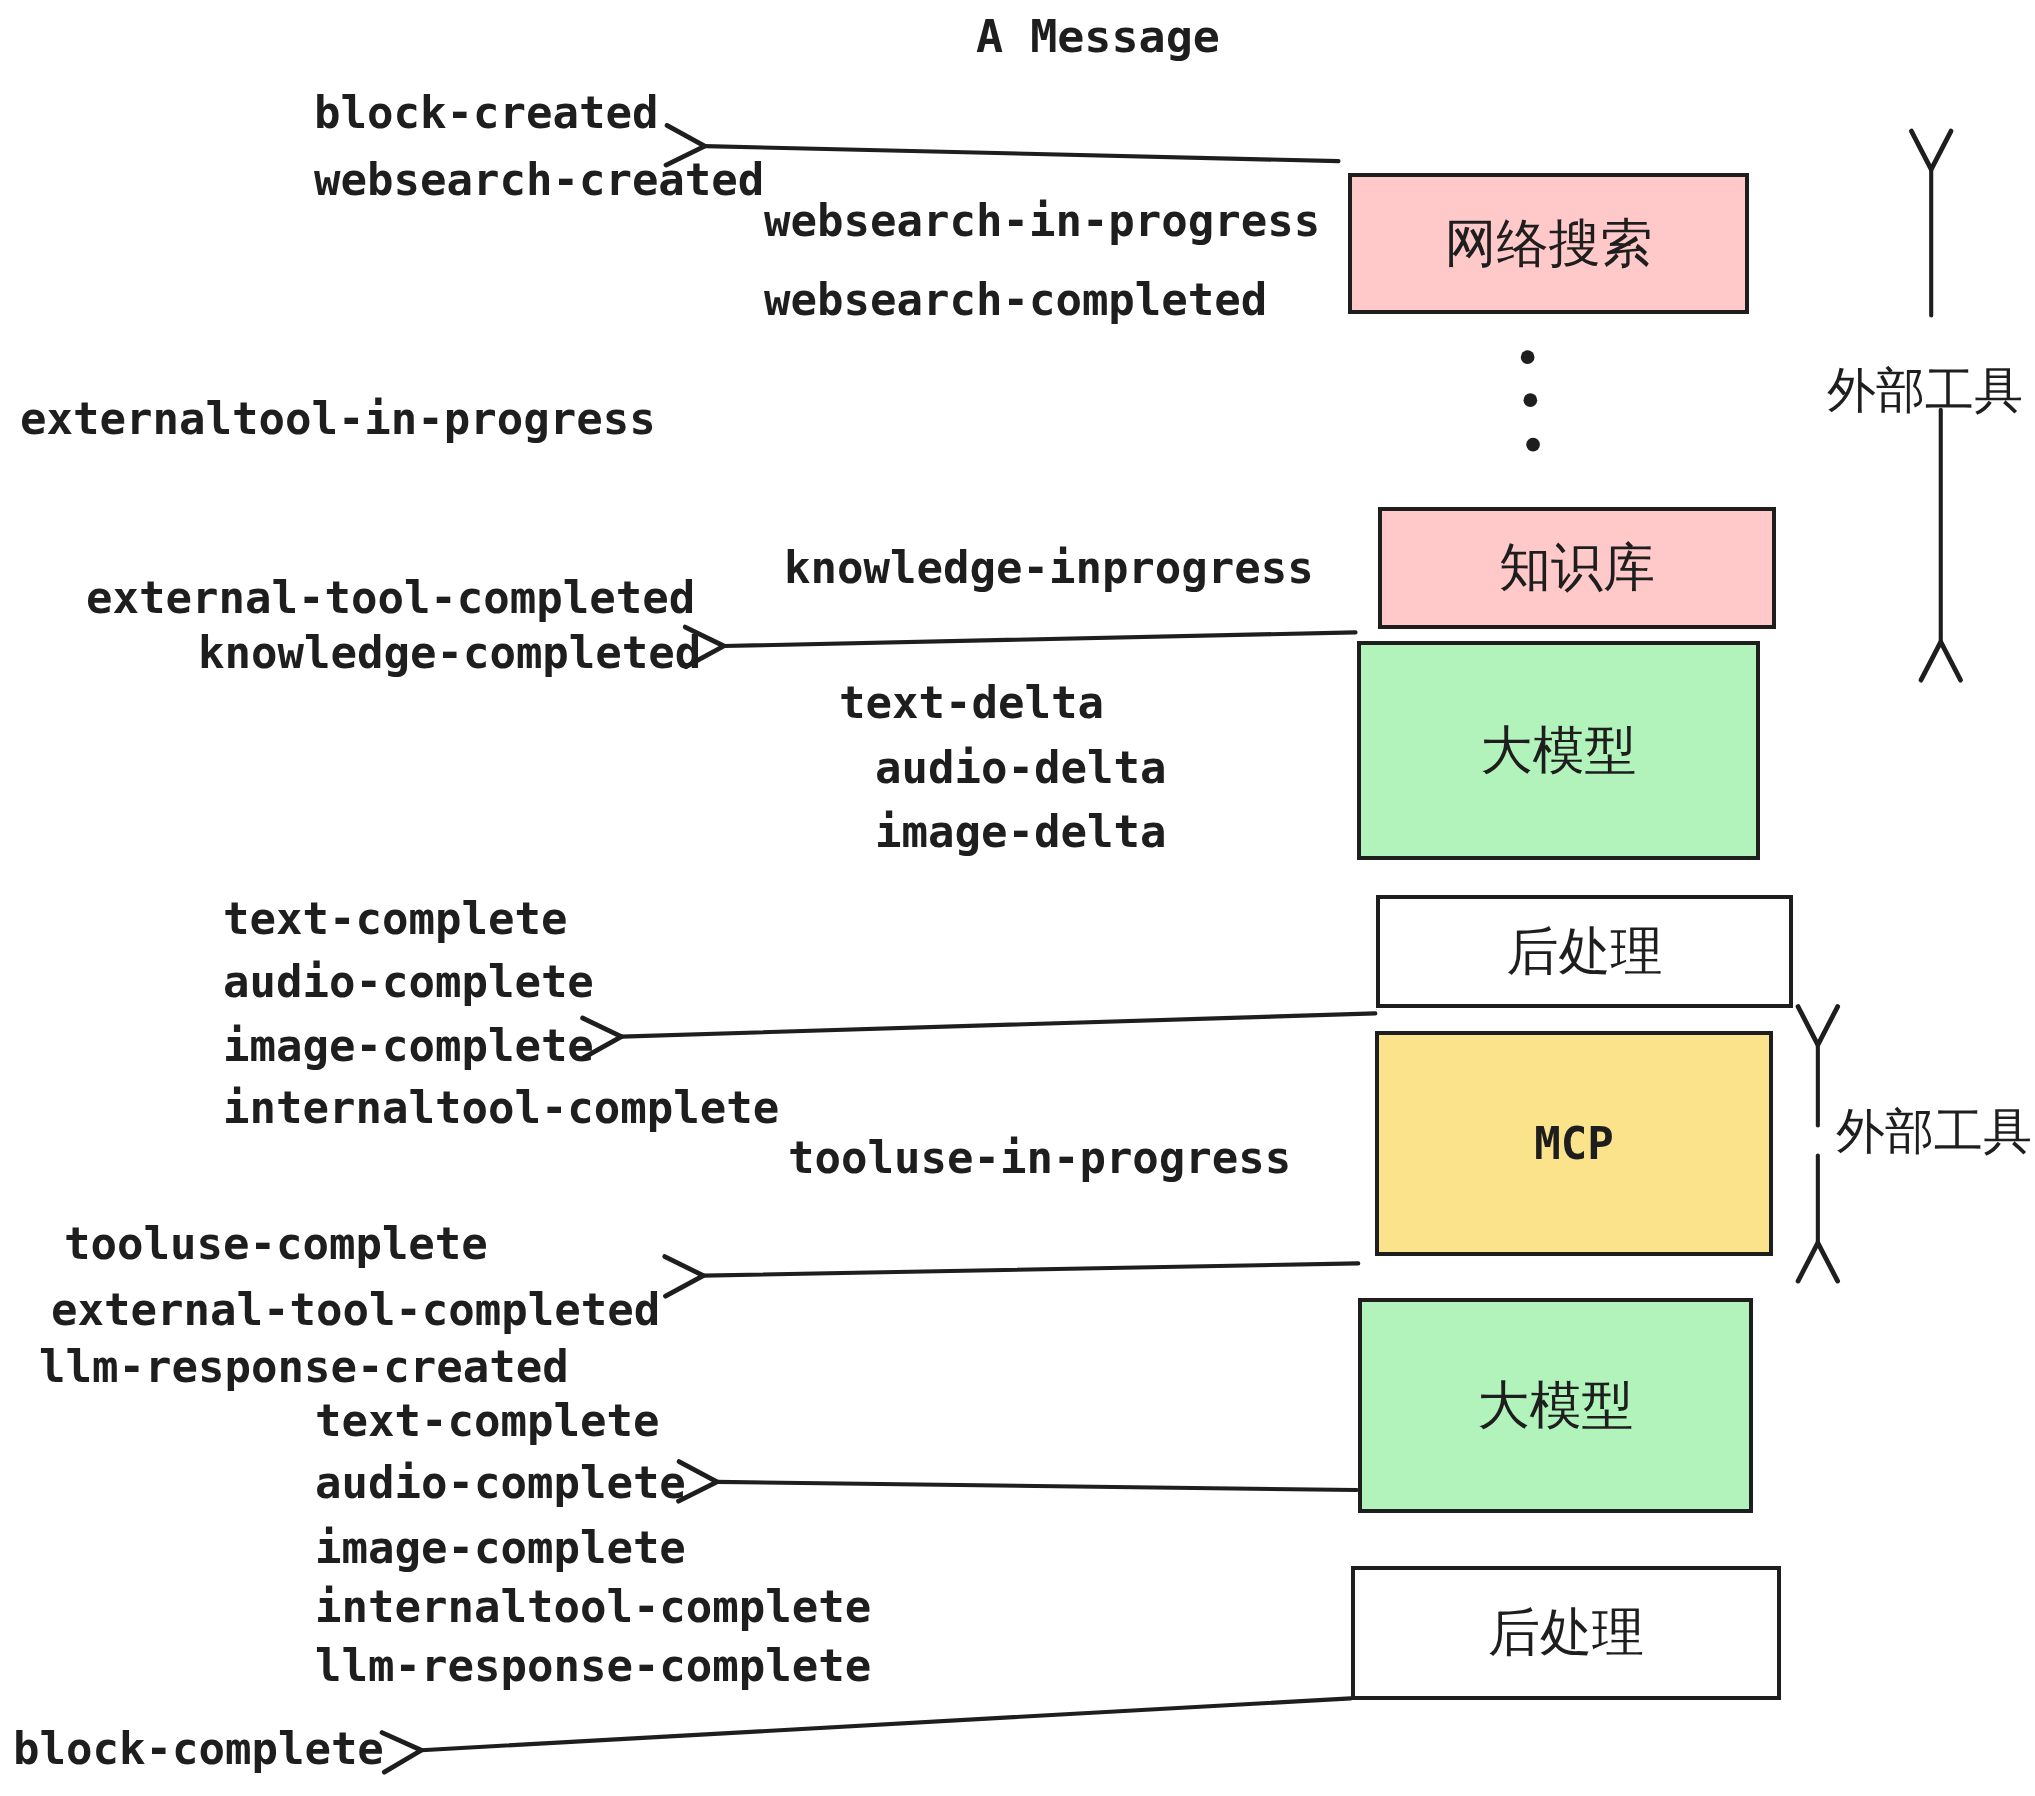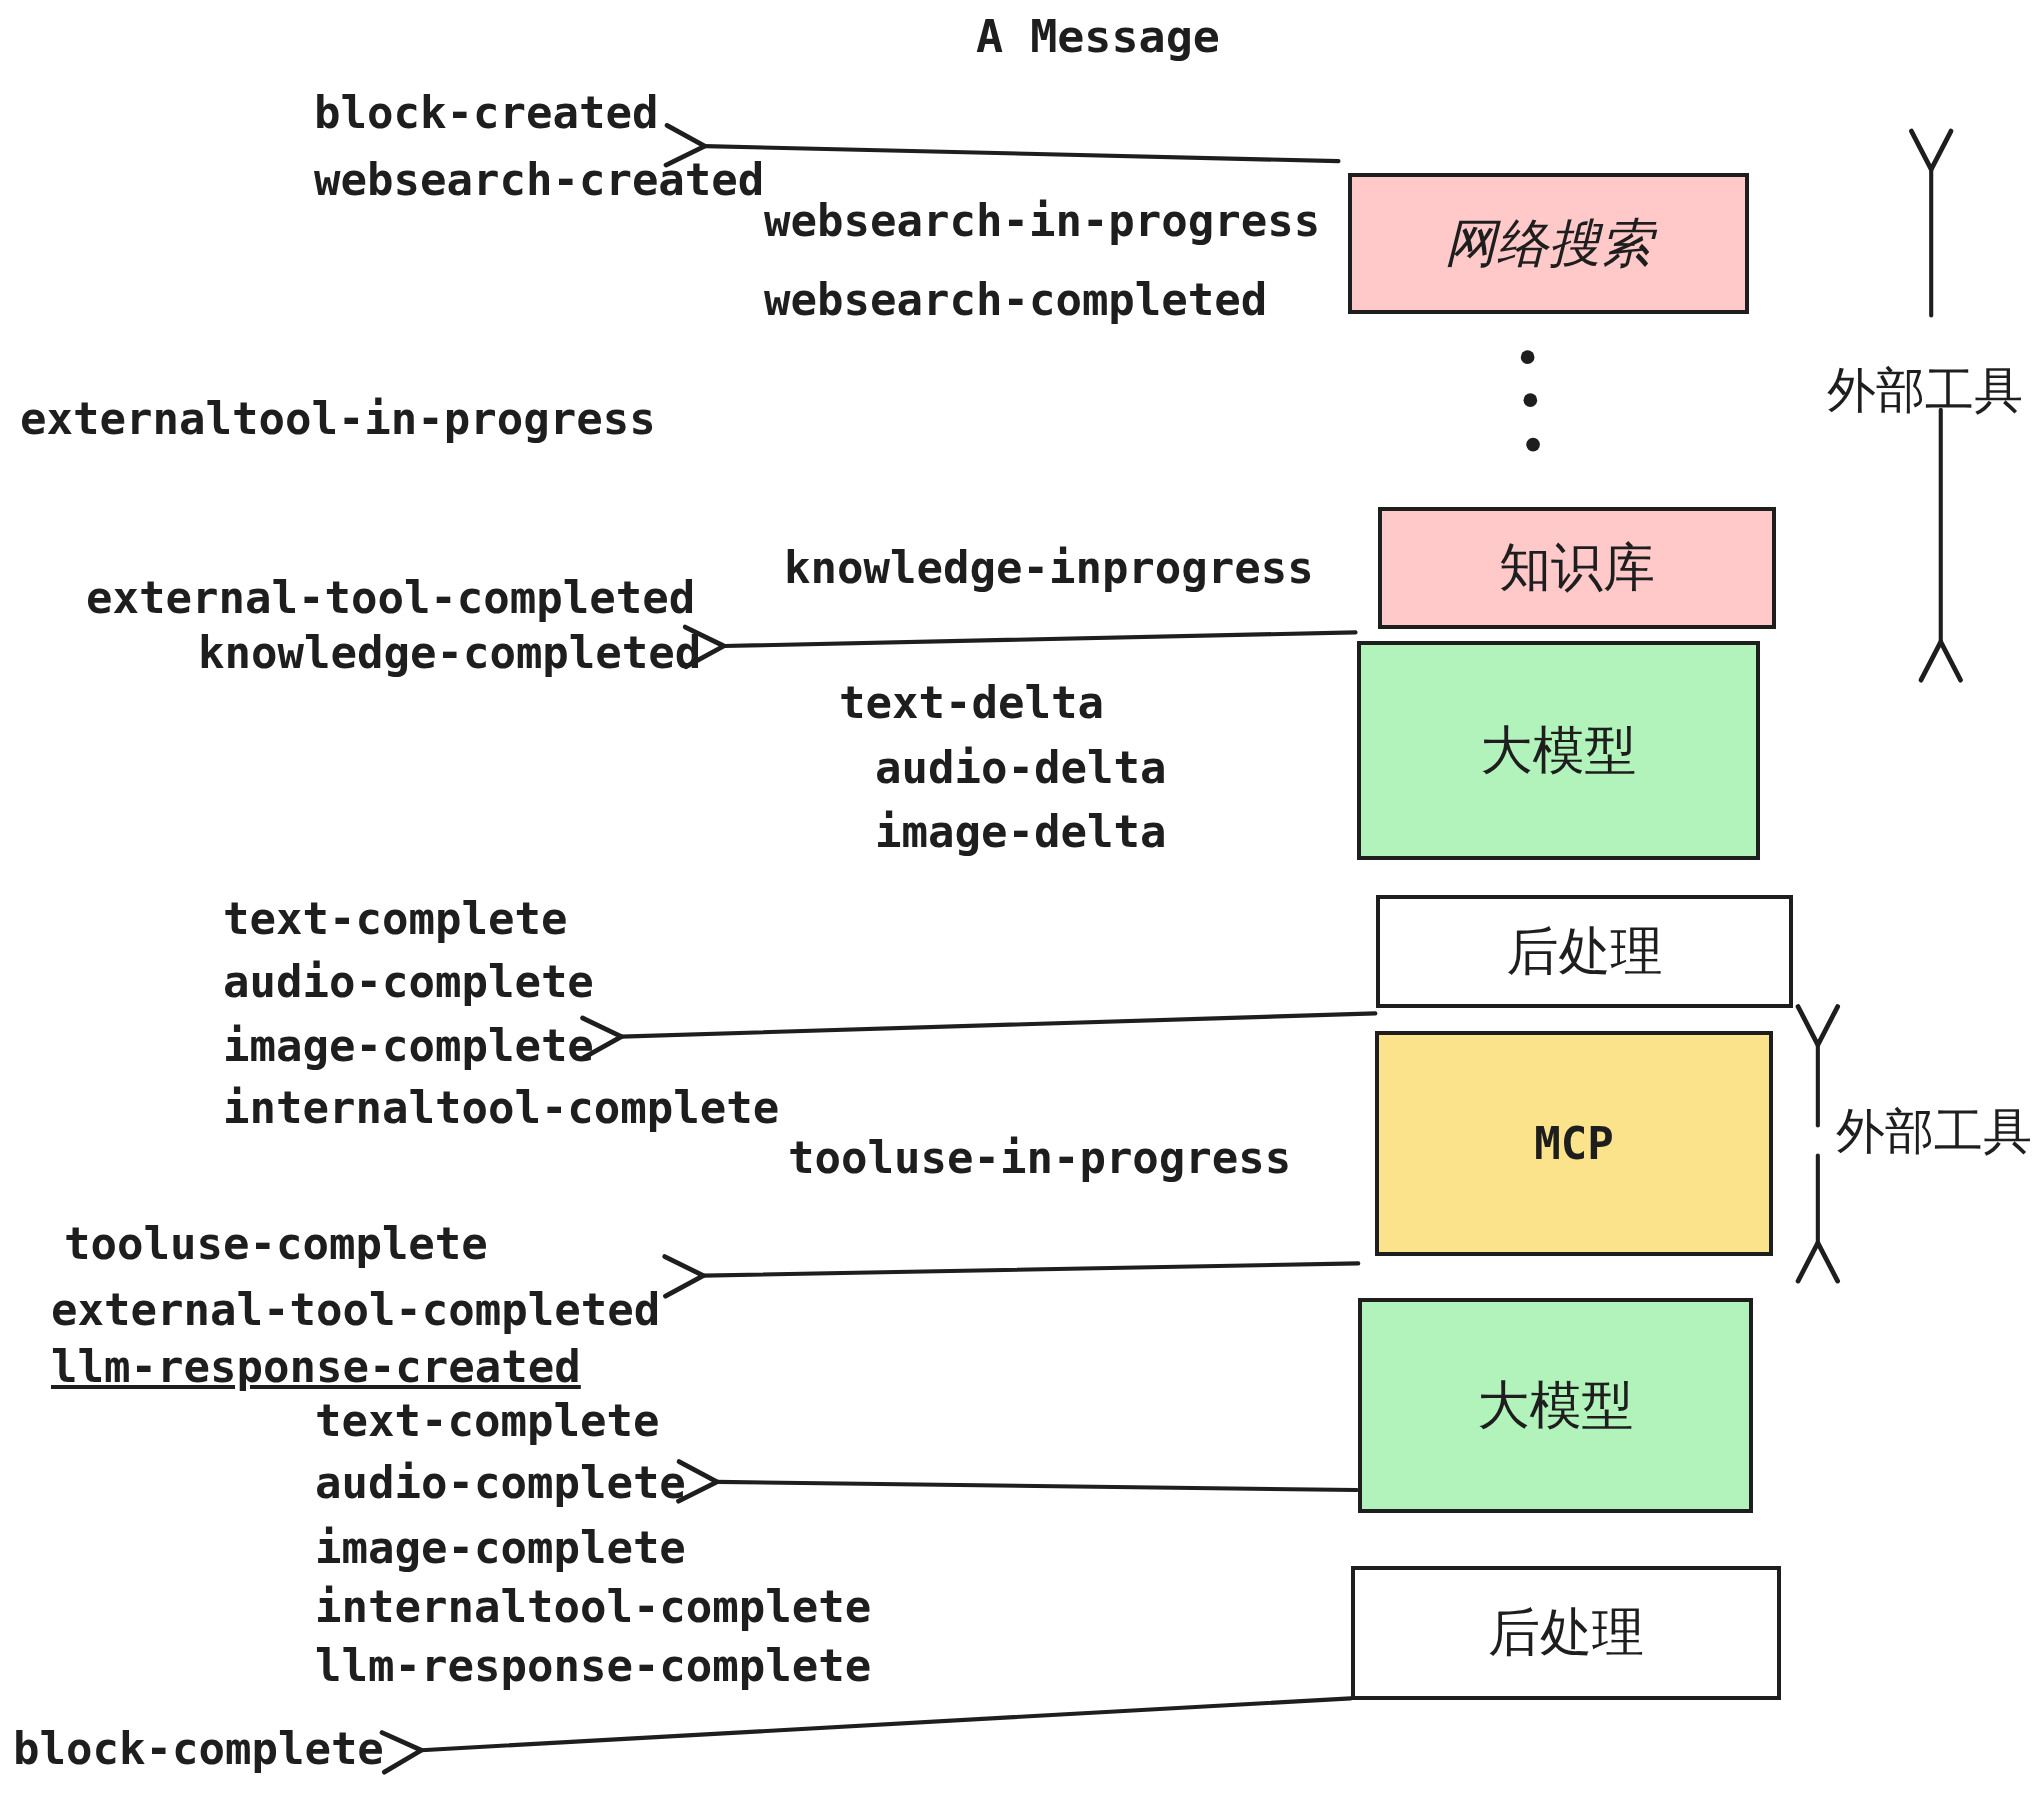--- a/index.html
+++ b/index.html
@@ -44,21 +44,21 @@
     </g>
     <g fill="#1e1e1e">
       <circle cx="2237" cy="523" r="10"></circle>
       <circle cx="2241" cy="586" r="10"></circle>
       <circle cx="2245" cy="651" r="10"></circle>
     </g>
   </svg>
 
   <div class="title" style="left:976px;top:9px;">A Message</div>
 
-  <div class="box" style="left:1348px;top:173px;width:401px;height:141px;background:#ffc9c9;font-style:italic;">
+  <div class="box" style="left:1348px;top:173px;width:401px;height:141px;background:#ffc9c9;">
     <span>网络搜索</span>
   </div>
   <div class="box" style="left:1354px;top:507px;width:398px;height:122px;background:#ffc9c9;margin-left:24px;">
     <span>知识库</span>
   </div>
   <div class="box" style="left:1357px;top:641px;width:403px;height:219px;background:#b2f2bb;">
     <span>大模型</span>
   </div>
   <div class="box" style="left:1376px;top:895px;width:417px;height:113px;background:#ffffff;">
     <span>后处理</span>
@@ -87,21 +87,21 @@
   <div class="ev" style="left:839px;top:675px;">text-delta</div>
   <div class="ev" style="left:875px;top:740px;">audio-delta</div>
   <div class="ev" style="left:875px;top:804px;">image-delta</div>
   <div class="ev" style="left:223px;top:891px;">text-complete</div>
   <div class="ev" style="left:223px;top:954px;">audio-complete</div>
   <div class="ev" style="left:223px;top:1018px;">image-complete</div>
   <div class="ev" style="left:223px;top:1080px;">internaltool-complete</div>
   <div class="ev" style="left:788px;top:1130px;">tooluse-in-progress</div>
   <div class="ev" style="left:48px;top:1216px;margin-left:16px;">tooluse-complete</div>
   <div class="ev" style="left:51px;top:1282px;">external-tool-completed</div>
-  <div class="ev" style="left:51px;top:1339px;text-decoration:underline;">llm-response-created</div>
+  <div class="ev" style="left:39px;top:1339px;">llm-response-created</div>
   <div class="ev" style="left:315px;top:1393px;">text-complete</div>
   <div class="ev" style="left:315px;top:1455px;">audio-complete</div>
   <div class="ev" style="left:315px;top:1520px;">image-complete</div>
   <div class="ev" style="left:315px;top:1579px;">internaltool-complete</div>
   <div class="ev" style="left:315px;top:1638px;">llm-response-complete</div>
   <div class="ev" style="left:13px;top:1721px;">block-complete</div>
 
 </div>
 
 

